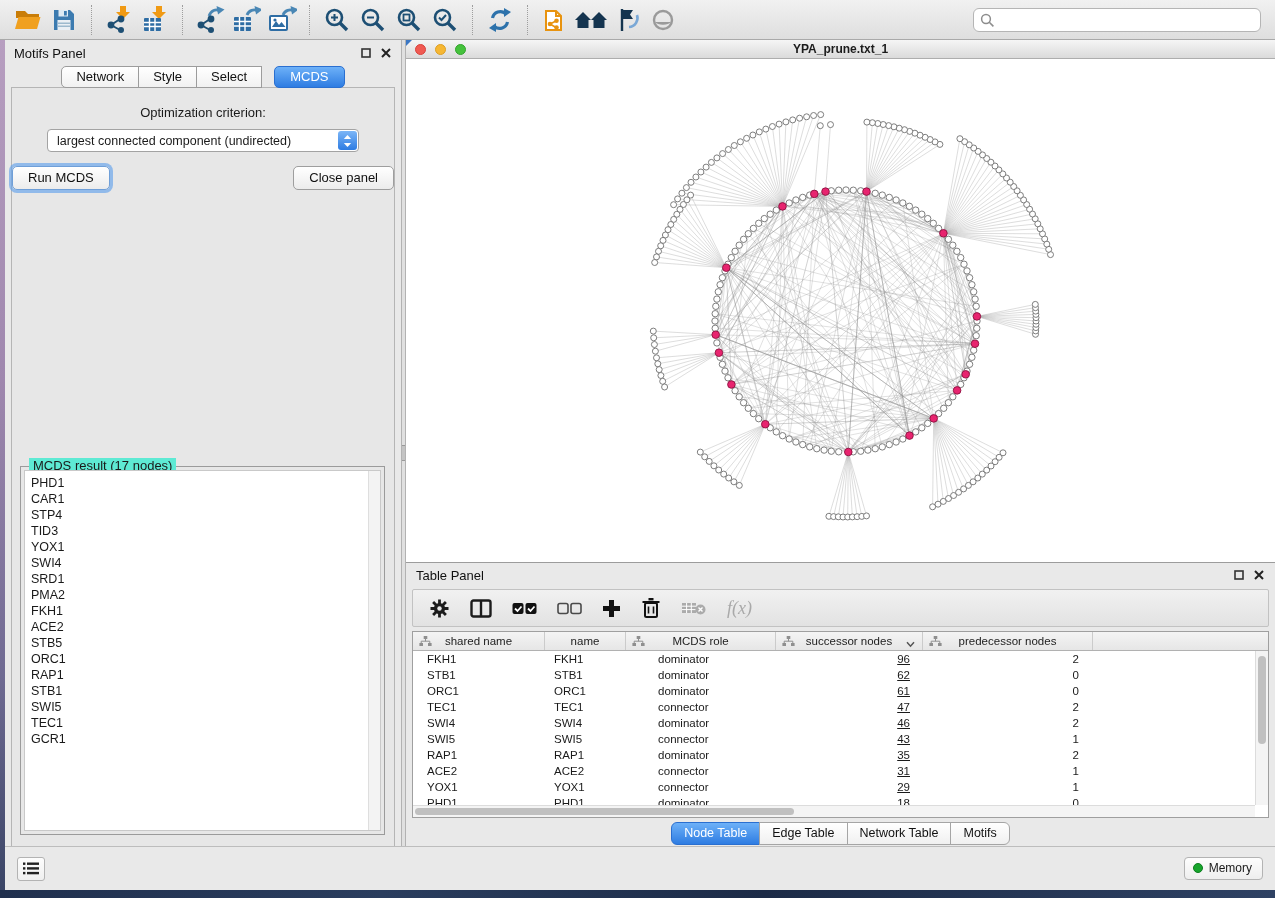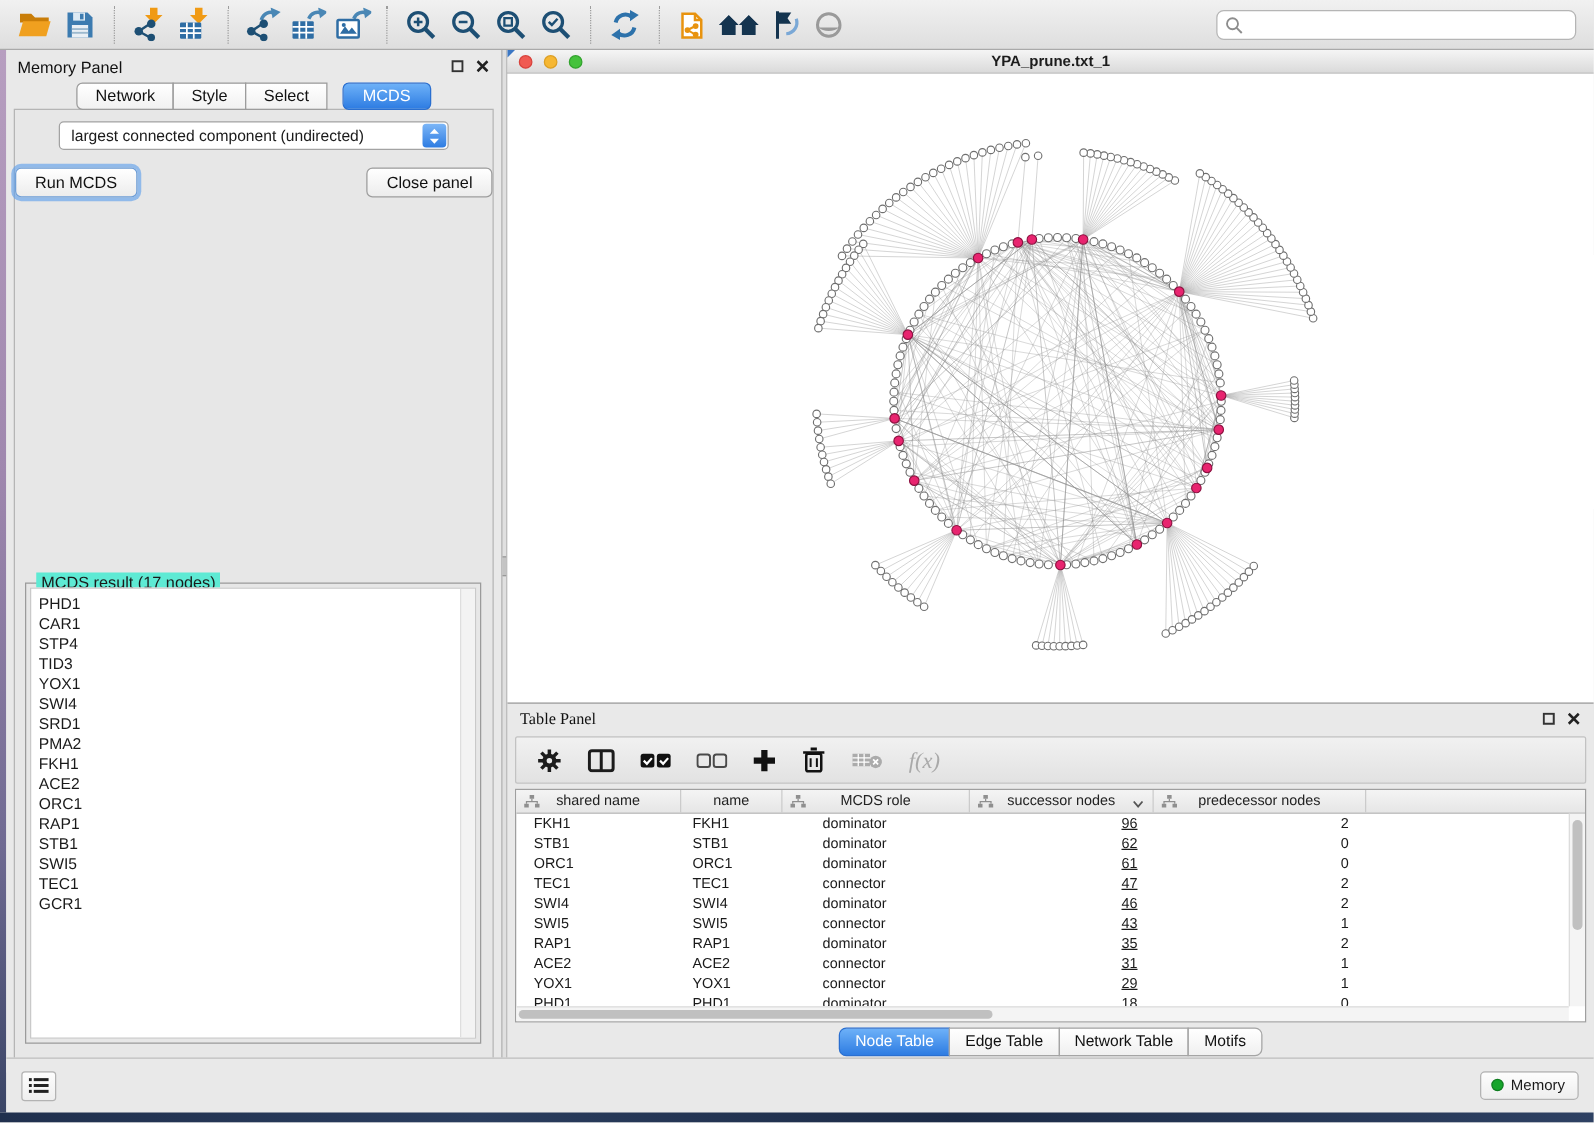--- a/index.html
+++ b/index.html
@@ -59,21 +59,21 @@
   .light { width:11px; height:11px; border-radius:50%; }
   .light.red { background:#f05a52; border:1px solid #d8423c; }
   .light.yellow { background:#f6b733; border:1px solid #dd9f23; }
   .light.green { background:#45c23c; border:1px solid #32a32d; }
   .nw-title { font-size:12px; font-weight:700; color:#1c1c1c; }
   .nw-canvas { flex:1; position:relative; background:#fff; }
   .nw-canvas svg { position:absolute; inset:0; }
 
   
   .table-panel { flex:1; background:#e9e9e9; border-top:1px solid #9c9c9c; display:flex; flex-direction:column; position:relative; }
-  .tp-header { height:24px; display:flex; align-items:center; padding:0 10px;font-family:Liberation Serif, serif; }
+  .tp-header { height:24px; display:flex; align-items:center; padding:0 10px; }
   .tp-toolbar { margin:2px 6px 0; height:38px; border:1px solid #c2c2c2; border-radius:2px; background:linear-gradient(#f1f1f1,#e2e2e2); display:flex; align-items:center; gap:20px; padding:0 16px; }
   .ticon { display:flex; align-items:center; justify-content:center; height:26px; }
   .fx { font-family:"Liberation Serif",serif; font-style:italic; font-size:18px; color:#a9a9a9; }
   .tp-tablewrap { margin:4px 6px 0; border:1px solid #9f9f9f; background:#fff; height:187px; position:relative; overflow:hidden; }
   .t-head { display:grid; grid-template-columns:132px 81px 150px 147px 170px 1fr; height:19px; background:linear-gradient(#f4f4f4,#e6e6e6); border-bottom:1px solid #b1b1b1; }
   .th { position:relative; display:flex; align-items:center; justify-content:center; font-size:11.5px; color:#222; border-right:1px solid #cbcbcb; }
   .th:last-child { border-right:none; }
   .th .orgicon { position:absolute; left:6px; top:4px; }
   .th .sortchev { position:absolute; right:7px; top:6px; }
   .t-body { position:absolute; top:19px; left:0; right:13px; bottom:12px; overflow:hidden; }
@@ -252,41 +252,42 @@
         <line x1="9.3" y1="9.3" x2="13.4" y2="13.4" stroke="#8d8d8d" stroke-width="1.6"></line>
       </svg>
     <input class="search-input" type="text" value="" style="">
   </div>
 </header>
 
 <div class="main">
 
   <section class="control-panel">
     <div class="cp-header">
-      <span class="panel-title">Memory Panel</span>
+      <span class="panel-title">Motifs Panel</span>
       <span class="panel-winbtns">
         <span class="wb">
             <svg width="10" height="10" viewBox="0 0 10 10">
               <rect x="1" y="1" width="8" height="8" fill="none" stroke="#333" stroke-width="1.6"></rect>
             </svg>
           </span>
         <span class="wb">
             <svg width="10" height="10" viewBox="0 0 10 10">
               <path d="M1 1l8 8M9 1l-8 8" stroke="#222" stroke-width="2"></path>
             </svg>
           </span>
       </span>
     </div>
     <div class="cp-tabs">
         <div class="cp-tab">Network</div>
         <div class="cp-tab">Style</div>
         <div class="cp-tab">Select</div>
         <div class="cp-tab active">MCDS</div>
       </div>
     <div class="cp-content">
+      <div class="opt-label">Optimization criterion:</div>
       <div class="criterion-select">
         <span>largest connected component (undirected)</span>
         <span class="sel-stepper">
           <svg width="9" height="6" viewBox="0 0 9 6">
               <path d="M0.8 5L4.5 1l3.7 4z" fill="#fff"></path>
             </svg>
           <svg width="9" height="6" viewBox="0 0 9 6">
               <path d="M0.8 1l3.7 4 3.7-4z" fill="#fff"></path>
             </svg>
         </span>
@@ -302,20 +303,21 @@
               <div class="list-item">PHD1</div>
               <div class="list-item">CAR1</div>
               <div class="list-item">STP4</div>
               <div class="list-item">TID3</div>
               <div class="list-item">YOX1</div>
               <div class="list-item">SWI4</div>
               <div class="list-item">SRD1</div>
               <div class="list-item">PMA2</div>
               <div class="list-item">FKH1</div>
               <div class="list-item">ACE2</div>
+              <div class="list-item">STB5</div>
               <div class="list-item">ORC1</div>
               <div class="list-item">RAP1</div>
               <div class="list-item">STB1</div>
               <div class="list-item">SWI5</div>
               <div class="list-item">TEC1</div>
               <div class="list-item">GCR1</div>
             </div>
           <div class="result-scroll"></div>
         </div>
       </div>

